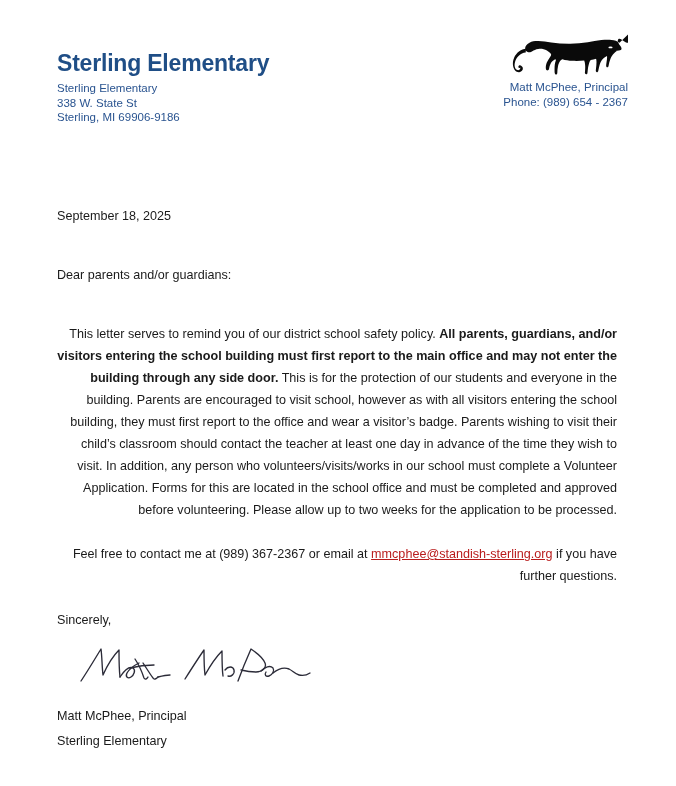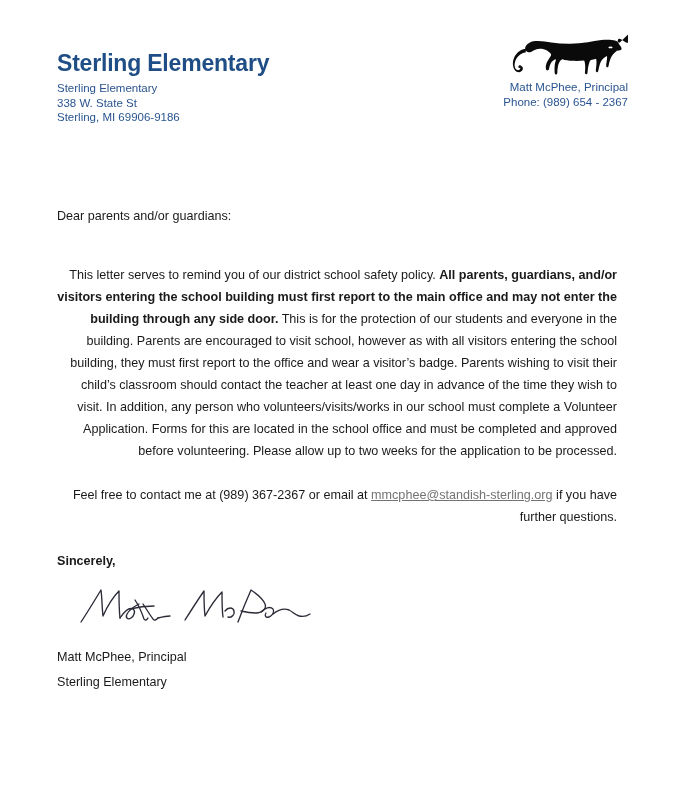--- a/index.html
+++ b/index.html
@@ -102,28 +102,27 @@
   .para {
     margin: 0 0 22px 0;
     text-align: right;
   }
 
   .para b {
     font-weight: bold;
   }
 
   .email-link {
-    color: #737373;
+    color: #b91c1c;
     text-decoration: underline;
     cursor: pointer;
   }
 
   .closing {
     margin: 22px 0 0 0;
-    font-weight: bold;
   }
 
   .signature-wrap {
     margin: 10px 0 0 18px;
     width: 240px;
     height: 48px;
   }
 
   .sign-block {
     margin-top: 8px;
@@ -195,20 +194,21 @@
         <path d="M116.5 19.2c2.0 0.4 4.1 0.4 6.1-0.1" stroke="#ffffff" stroke-width="0.9" fill="none"></path>
       </svg>
 
       <div class="contact-line">Matt McPhee, Principal</div>
       <div class="contact-line">Phone: (989) 654 - 2367</div>
     </div>
   </div>
 
   <div class="letter-body">
 
+    <div class="date-line">September 18, 2025</div>
 
     <div class="salutation">Dear parents and/or guardians:</div>
 
     <p class="para"><span>This letter serves to remind you of our district school safety policy. </span><b>All parents, guardians, and/or visitors entering the school building must first report to the main office and may not enter the building through any side door.</b><span> This is for the protection of our students and everyone in the building. Parents are encouraged to visit school, however as with all visitors entering the school building, they must first report to the office and wear a visitor’s badge. Parents wishing to visit their child’s classroom should contact the teacher at least one day in advance of the time they wish to visit. In addition, any person who volunteers/visits/works in our school must complete a Volunteer Application.  Forms for this are located in the school office and must be completed and approved before volunteering. Please allow up to two weeks for the application to be processed.</span></p>
 
     <p class="para"><span>Feel free to contact me at (989) 367-2367 or email at </span><a class="email-link" href="#">mmcphee@standish-sterling.org</a><span> if you have further questions.</span></p>
 
     <div class="closing">Sincerely,</div>
 
     <svg class="signature-wrap" viewBox="0 0 240 48" aria-hidden="true">

